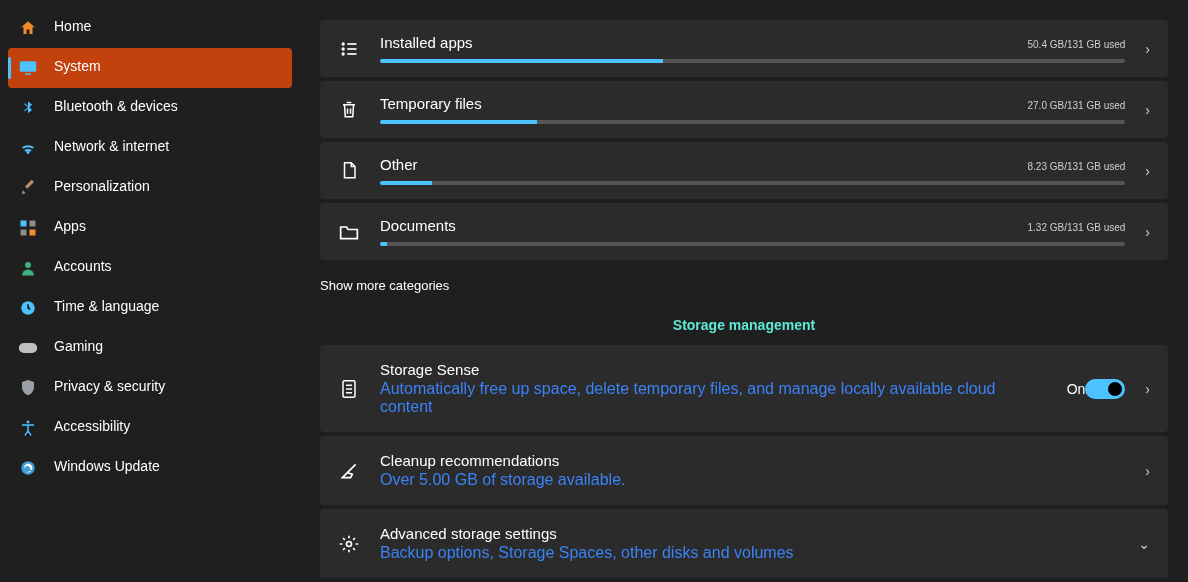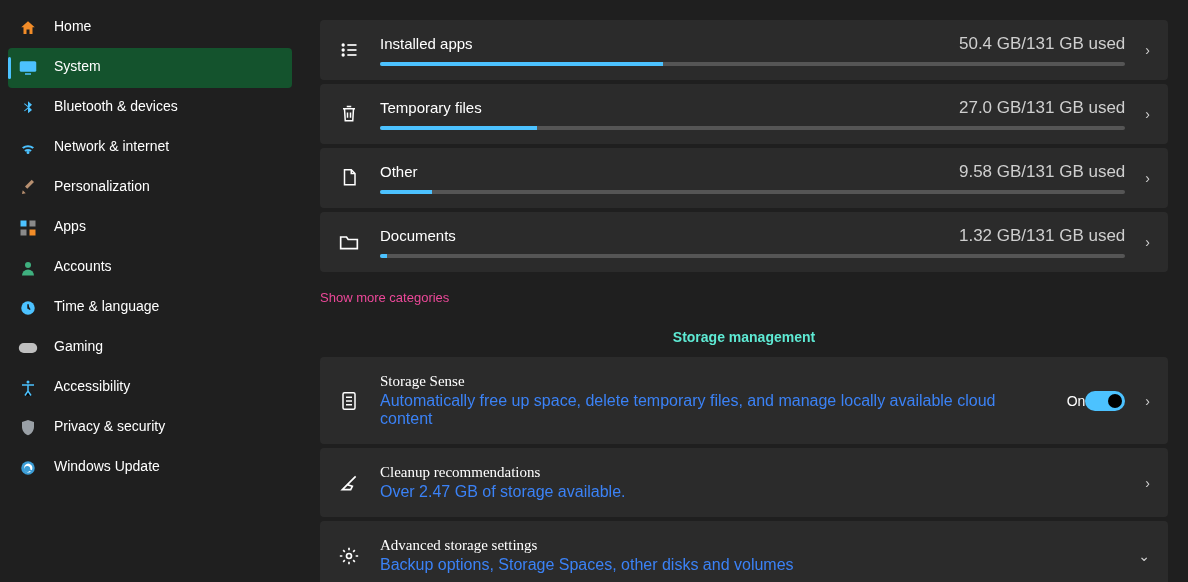--- a/index.html
+++ b/index.html
@@ -22,21 +22,21 @@
     display: flex;
     align-items: flex-start;
     padding: 10px 10px;
     border-radius: 4px;
     cursor: pointer;
     gap: 16px;
     font-size: 14px;
     color: #ffffff;
   }
   .sidebar-item.active {
-    background: #14532d;
+    background: #c2410c;
     position: relative;
   }
   .sidebar-item.active::before {
     content: "";
     position: absolute;
     left: 0px;
     top: 9px;
     bottom: 9px;
     width: 3px;
     background: #4cc2ff;
@@ -73,38 +73,38 @@
     color:#ffffff;
   }
   .storage-card .card-body { flex: 1; }
   .storage-card .card-head {
     display: flex;
     justify-content: space-between;
     align-items: baseline;
     margin-bottom: 8px;
   }
   .storage-card .card-title { font-size: 15px; color: #fff; }
-  .storage-card .card-usage { font-size: 17px; color: #cfcfcf; }
+  .storage-card .card-usage { font-size: 10px; color: #cfcfcf; }
   .storage-card .bar {
     height: 4px;
     background: #555;
     border-radius: 2px;
     overflow: hidden;
   }
   .storage-card .bar-fill {
     height: 100%;
     background: #4cc2ff;
   }
   .storage-card .chev, .mgmt-card .chev {
     color: #cfcfcf;
     font-size: 14px;
     flex-shrink:0;
   }
   .link {
-    color: #ec4899;
+    color: #ffffff;
     font-size: 13px;
     cursor: pointer;
     display:inline-block;
     margin: 14px 0 24px 0;
   }
   .section-head {
     font-size: 14px;
     font-weight: 600;
     margin-bottom: 12px;
     color:#5eead4;
@@ -120,21 +120,21 @@
     gap: 20px;
     cursor: pointer;
   }
   .mgmt-card .card-icon {
     width: 22px; height: 22px;
     display:flex;align-items:center;justify-content:center;
     flex-shrink:0;
     color:#fff;
   }
   .mgmt-card .card-body { flex:1; }
-  .mgmt-card .card-title { font-size: 15px; color:#fff; margin-bottom: 2px; font-family: Liberation Serif, serif; }
+  .mgmt-card .card-title { font-size: 15px; color:#fff; margin-bottom: 2px; }
   .mgmt-card .card-sub { font-size: 16px; color: #3b82f6; }
   .toggle-wrap { display:flex; align-items:center; }
   .toggle-label { font-size: 14px; color:#fff; }
   .toggle {
     width: 40px; height: 20px;
     border-radius: 10px;
     background: #4cc2ff;
     position: relative;
   }
   .toggle::after {
@@ -224,34 +224,34 @@
   <div class="sidebar-item">
     <span class="icon">
       <svg width="20" height="14" viewBox="0 0 24 16">
           <rect x="1" y="2" width="22" height="12" rx="6" fill="#bfbfbf"></rect>
         </svg>
     </span>
     <span>Gaming</span>
   </div>
   <div class="sidebar-item">
     <span class="icon">
+      <svg width="16" height="18" viewBox="0 0 24 26">
+          <path fill="#9aa0a6" d="M12 1l9 3v7c0 6-4 11-9 13-5-2-9-7-9-13V4z"></path>
+        </svg>
+    </span>
+    <span>Privacy &amp; security</span>
+  </div>
+  <div class="sidebar-item">
+    <span class="icon">
       <svg width="18" height="18" viewBox="0 0 24 24">
           <circle cx="12" cy="4" r="2" fill="#4cc2ff"></circle>
           <path stroke="#4cc2ff" stroke-width="2" d="M4 8h16M12 8v8M8 22l4-6 4 6"></path>
         </svg>
     </span>
     <span>Accessibility</span>
-  </div>
-  <div class="sidebar-item">
-    <span class="icon">
-      <svg width="16" height="18" viewBox="0 0 24 26">
-          <path fill="#9aa0a6" d="M12 1l9 3v7c0 6-4 11-9 13-5-2-9-7-9-13V4z"></path>
-        </svg>
-    </span>
-    <span>Privacy &amp; security</span>
   </div>
   <div class="sidebar-item">
     <span class="icon">
       <svg width="18" height="18" viewBox="0 0 24 24">
           <circle cx="12" cy="12" r="9" fill="#3b9dd6"></circle>
           <path fill="#fff" d="M12 6a6 6 0 015 9l-2-1a4 4 0 10-1 2l2 1a6 6 0 11-4-11z"></path>
         </svg>
     </span>
     <span>Windows Update</span>
   </div>
@@ -306,21 +306,21 @@
   <div class="storage-card">
     <span class="card-icon">
       <svg width="18" height="20" viewBox="0 0 24 26" fill="none" stroke="#fff" stroke-width="2">
           <path d="M6 2h9l5 5v15H6z"></path>
           <path d="M15 2v5h5"></path>
         </svg>
     </span>
     <div class="card-body">
       <div class="card-head">
         <span class="card-title">Other</span>
-        <span class="card-usage">9.58 GB/131 GB used</span>
+        <span class="card-usage">8.23 GB/131 GB used</span>
       </div>
       <div class="bar">
           <div class="bar-fill" style="width:7%"></div>
         </div>
     </div>
     <span class="chev">›</span>
   </div>
 
   
   <div class="storage-card">
@@ -368,21 +368,21 @@
 
   
   <div class="mgmt-card">
     <span class="card-icon">
       <svg width="20" height="20" viewBox="0 0 24 24" fill="none" stroke="#fff" stroke-width="2">
           <path d="M20 4L10 14M10 14l-6 6h10l2-4z"></path>
         </svg>
     </span>
     <div class="card-body">
       <div class="card-title">Cleanup recommendations</div>
-      <div class="card-sub">Over 2.47 GB of storage available.</div>
+      <div class="card-sub">Over 5.00 GB of storage available.</div>
     </div>
     <span class="chev">›</span>
   </div>
 
   
   <div class="mgmt-card">
     <span class="card-icon">
       <svg width="20" height="20" viewBox="0 0 24 24" fill="none" stroke="#fff" stroke-width="2">
           <circle cx="12" cy="12" r="3"></circle>
           <path d="M12 2v3M12 19v3M4 12H1M23 12h-3M5 5l2 2M17 17l2 2M5 19l2-2M17 7l2-2"></path>

